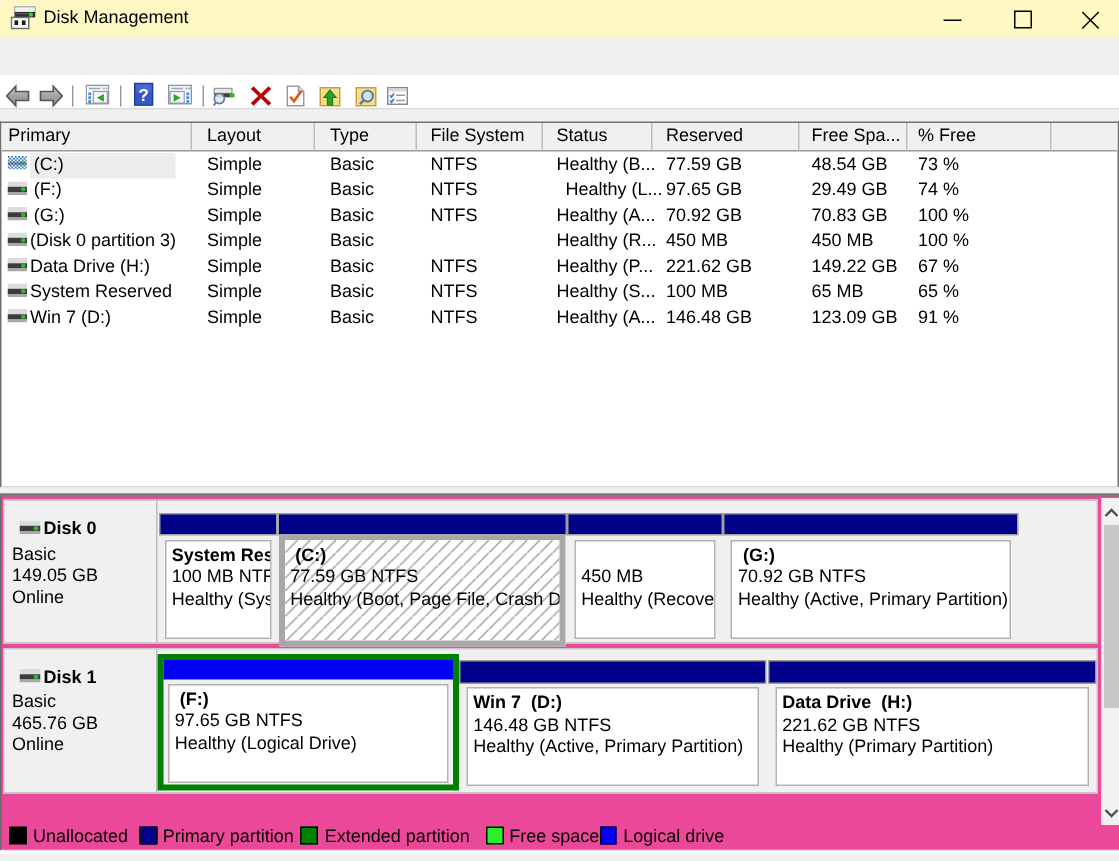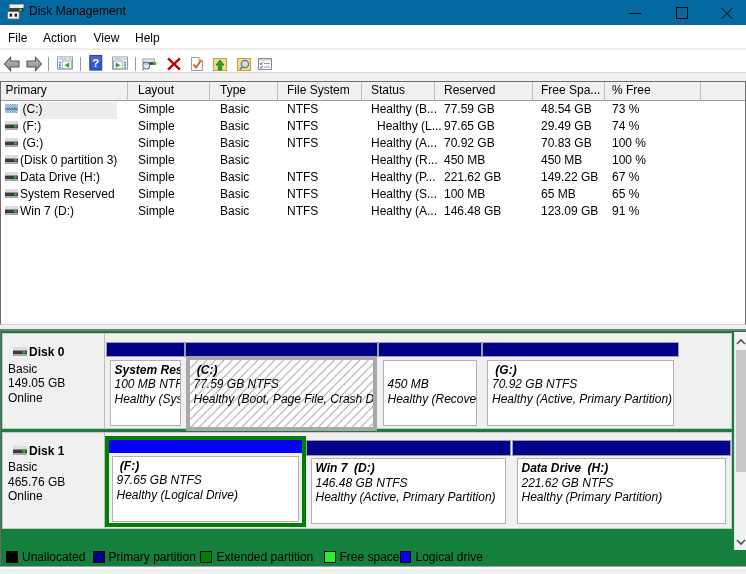--- a/index.html
+++ b/index.html
@@ -3,21 +3,21 @@
 <meta charset="utf-8">
 <style>
 * { margin:0; padding:0; box-sizing:border-box; }
 html,body { width:746px; height:574px; overflow:hidden; }
 body { font-family:"Liberation Sans",sans-serif; font-size:12px; color:#000; background:#f0f0f0; position:relative; }
 .abs { position:absolute; }
 #win { position:absolute; left:0; top:0; width:746px; height:574px; overflow:hidden; }
 #inner { position:absolute; left:1px; top:1px; width:744px; height:572px; }
 
 
-#titlebar { position:absolute; left:-1px; top:-1px; width:746px; height:25px; background:#0369a1; }
+#titlebar { position:absolute; left:-1px; top:-1px; width:746px; height:25px; background:#fef9c3; }
 #title-text { position:absolute; left:29px; top:4px; font-size:12px; }
 .capbtn { position:absolute; top:1px; height:24px; width:46px; }
 
 
 #menubar { position:absolute; left:-1px; top:24px; width:746px; height:24px; background:#fff; border-bottom:1px solid #ececec; }
 .menuitem { position:absolute; top:6px; font-size:12px; }
 
 
 #toolbar { position:absolute; left:-1px; top:49px; width:746px; height:23px; background:#fff; border-bottom:1px solid #d8d8d8; }
 .tbsep { position:absolute; top:7px; width:1px; height:14px; background:#9a9a9a; }
@@ -26,27 +26,27 @@
 
 #listpanel { position:absolute; left:-1px; top:79.5px; width:746px; height:244px; background:#fff; border:1px solid #6f6f6f; border-bottom:1px solid #d9d9d9; }
 #listheader { position:absolute; left:0; top:0; width:744px; height:19px; background:#f0f0f0; border-bottom:1px solid #9c9c9c; }
 .hsep { position:absolute; top:0px; width:1px; height:19px; background:#bdbdbd; }
 .htext { position:absolute; top:1.5px; }
 .lrow { position:absolute; left:0; width:744px; height:17px; }
 .cell { position:absolute; top:0.5px; white-space:nowrap; }
 .vicon { position:absolute; left:4px; top:2.5px; width:13px; height:9px; }
 
 
-#botpane { position:absolute; left:-1px; top:328px; width:746px; height:238px; background:#15803d; border-left:1px solid #6a6a6a; border-top:2px solid #7a7a7a; border-bottom:1px solid #9f9f9f; }
+#botpane { position:absolute; left:-1px; top:328px; width:746px; height:238px; background:#ec4899; border-left:1px solid #6a6a6a; border-top:2px solid #7a7a7a; border-bottom:1px solid #9f9f9f; }
 .diskrow { position:absolute; left:1px; width:730px; border:1px solid #c9c9c9; background:#f0f0f0; }
 .dsep { position:absolute; top:0; width:1px; height:100%; background:#bcbcbc; }
 .dinfo { position:absolute; left:6px; white-space:nowrap; }
 .pbar { position:absolute; background:#00008b; box-shadow:0 0 0 1px #9e9e9e; }
 .pbody { position:absolute; background:#fff; border:1px solid #b2b2b2; overflow:hidden; }
-.ptxt { position:absolute; left:4px; top:2px; line-height:14.6px; white-space:nowrap;font-style:italic; }
+.ptxt { position:absolute; left:4px; top:2px; line-height:14.6px; white-space:nowrap; }
 .ptxt b { font-weight:bold; }
 
 
 .lgsq { position:absolute; width:11.5px; height:12.5px; top:549.5px; }
 .lgtx { position:absolute; top:548.5px; font-size:12px; }
 
 
 #vsb { position:absolute; left:733px; top:331px; width:12px; height:218px; background:#f1f1f1; border-left:1px solid #e2e2e2; }
 
 
@@ -72,26 +72,20 @@
           <line x1="17" y1="12.5" x2="29" y2="12.5" stroke="#000" stroke-width="1"></line>
         </svg>
   <svg class="capbtn" style="left:659px" width="46" height="24">
           <rect x="17.5" y="6.5" width="11" height="11" fill="none" stroke="#000" stroke-width="1"></rect>
         </svg>
   <svg class="capbtn" style="left:704px" width="46" height="24">
           <path d="M17.5 7 L28.5 18 M28.5 7 L17.5 18" stroke="#000" stroke-width="1" fill="none"></path>
         </svg>
 </div>
 
-<div id="menubar">
-  <span class="menuitem" style="left:8px">File</span>
-  <span class="menuitem" style="left:43px">Action</span>
-  <span class="menuitem" style="left:93.5px">View</span>
-  <span class="menuitem" style="left:135px">Help</span>
-</div>
 
 <div id="toolbar">
 
   <svg class="tbicon" style="left:4px" width="16" height="16" viewBox="0 0 16 16">
     <defs>
             <linearGradient id="arrg" x1="0" y1="0" x2="0" y2="1">
       <stop offset="0" stop-color="#c6c6c6"></stop>
               <stop offset="0.5" stop-color="#a3a3a3"></stop>
               <stop offset="1" stop-color="#8e8e8e"></stop>
     </linearGradient>

